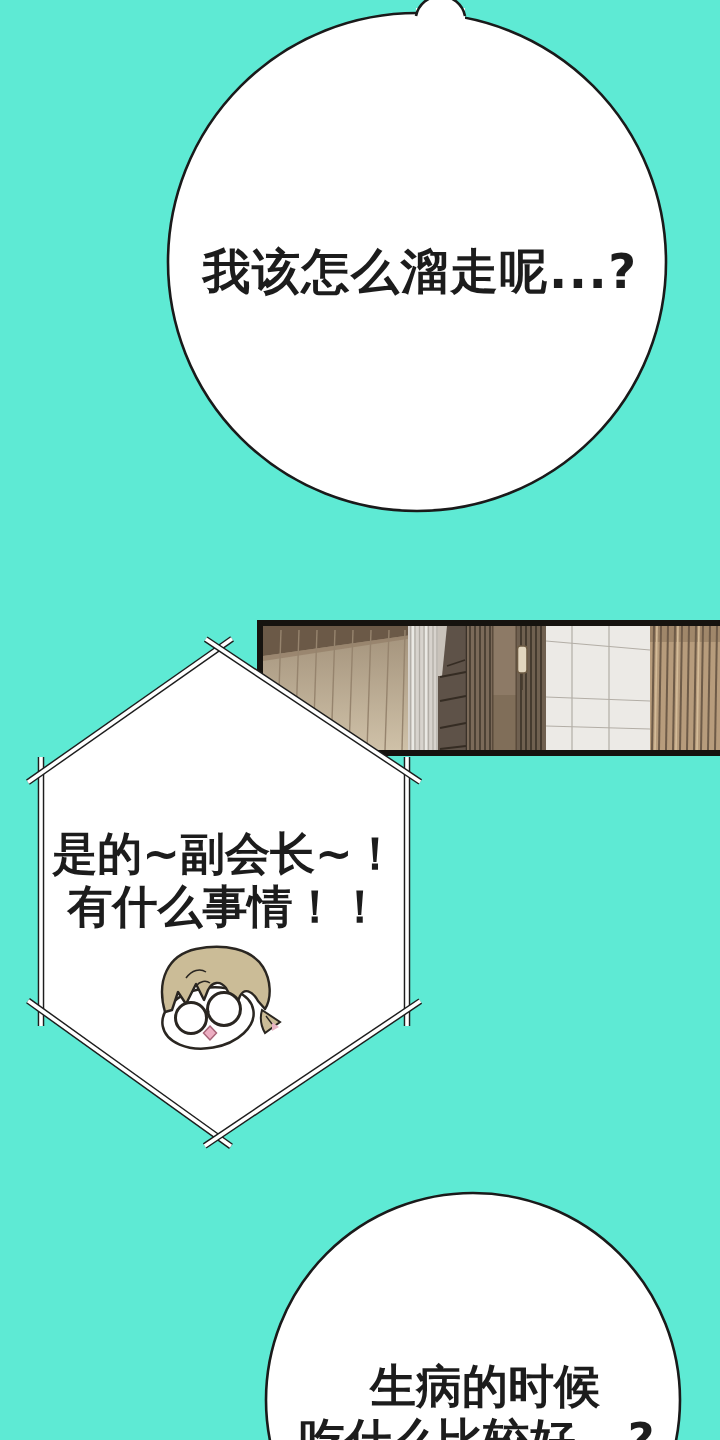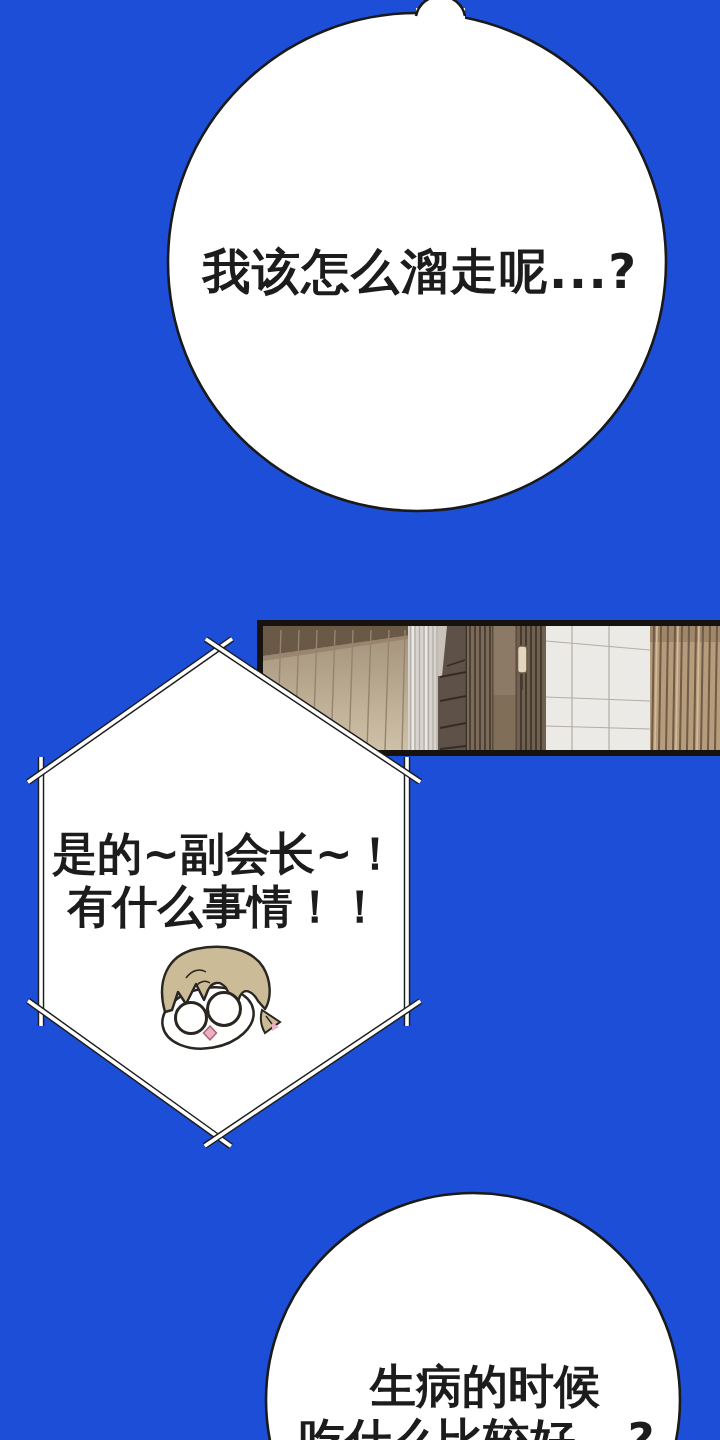--- a/index.html
+++ b/index.html
@@ -1,16 +1,16 @@
 <!DOCTYPE html>
 <html><head>
 <meta charset="utf-8">
 <style>
   html,body{margin:0;padding:0;background:#ffffff;}
-  .stage{position:relative;width:720px;height:1440px;background:#1d4ed8;overflow:hidden;}
+  .stage{position:relative;width:720px;height:1440px;background:#5eead4;overflow:hidden;}
   svg{display:block;}
   text{font-family:"DejaVu Sans",sans-serif;font-weight:700;fill:#1c1c1c;}
   .t-top{font-size:48px;letter-spacing:1.5px;text-anchor:middle;}
   .t-hex{font-size:45px;text-anchor:middle;}
   .t-bot{font-size:46px;text-anchor:middle;}
 </style>
 </head>
 <body>
 
 <div class="stage">

